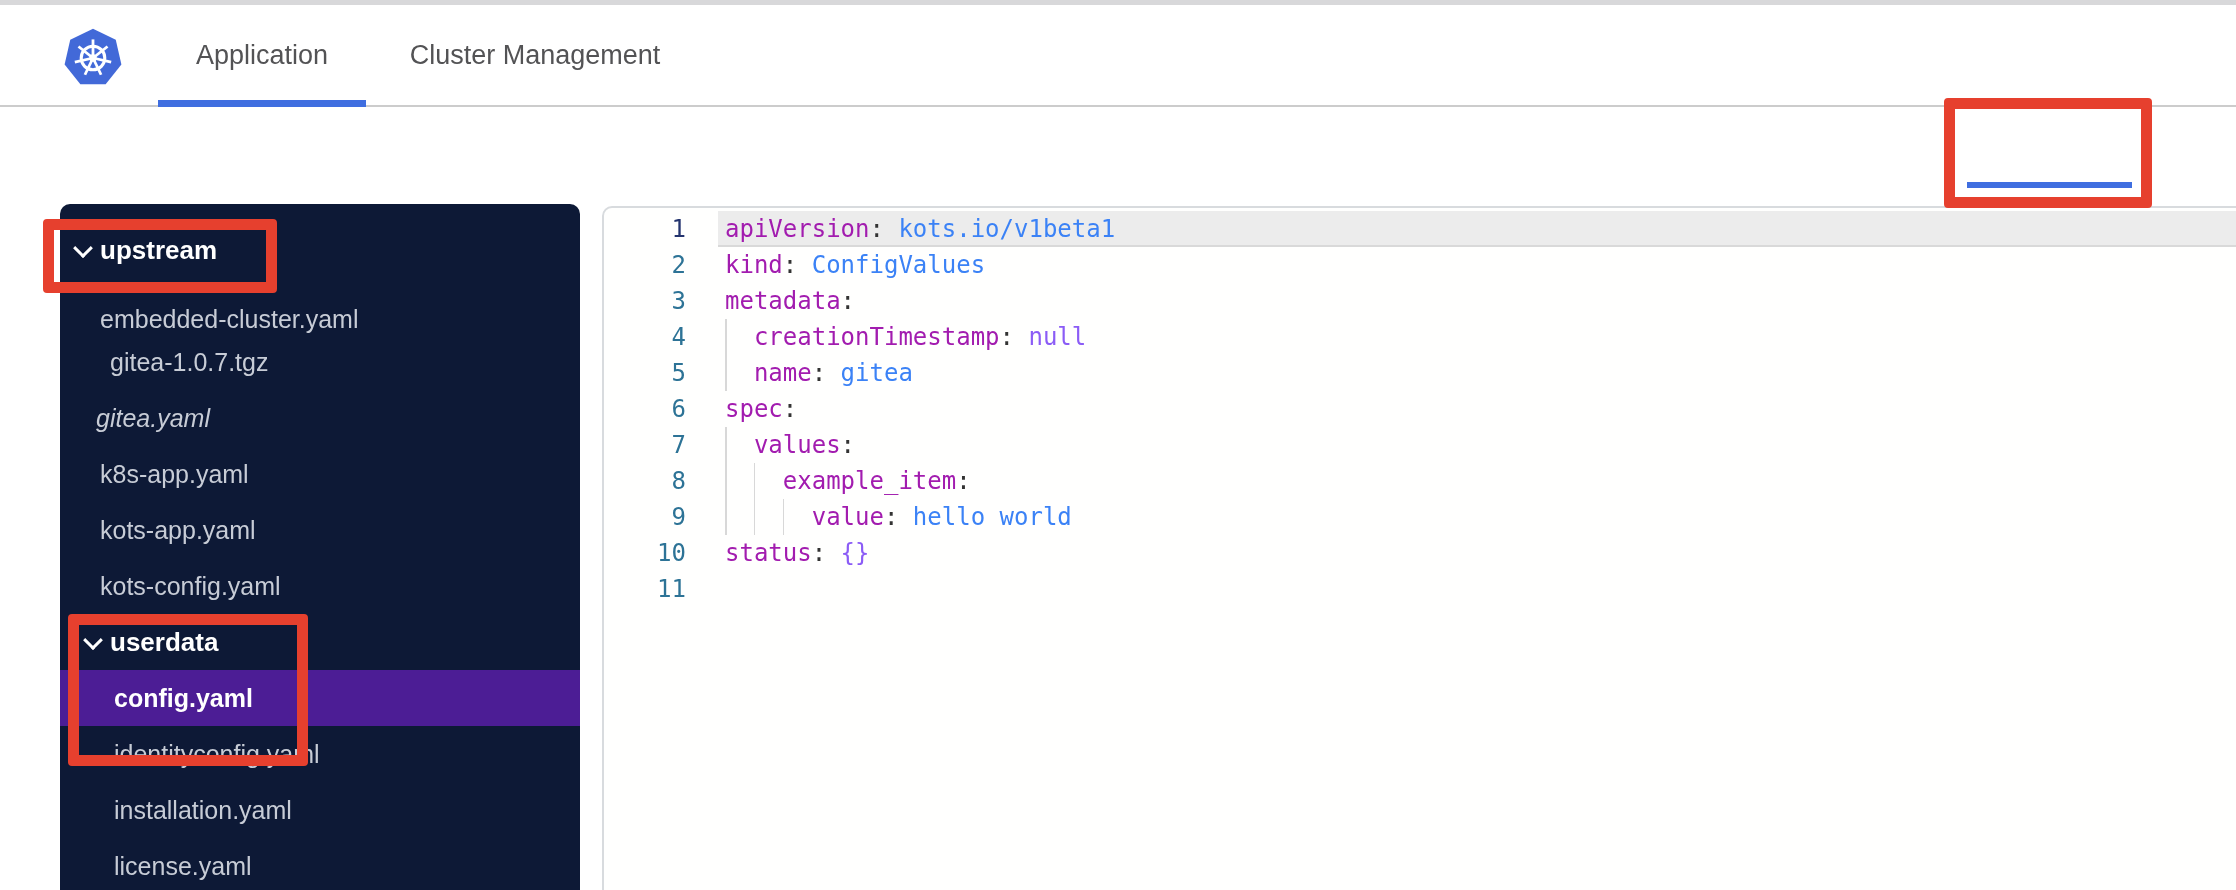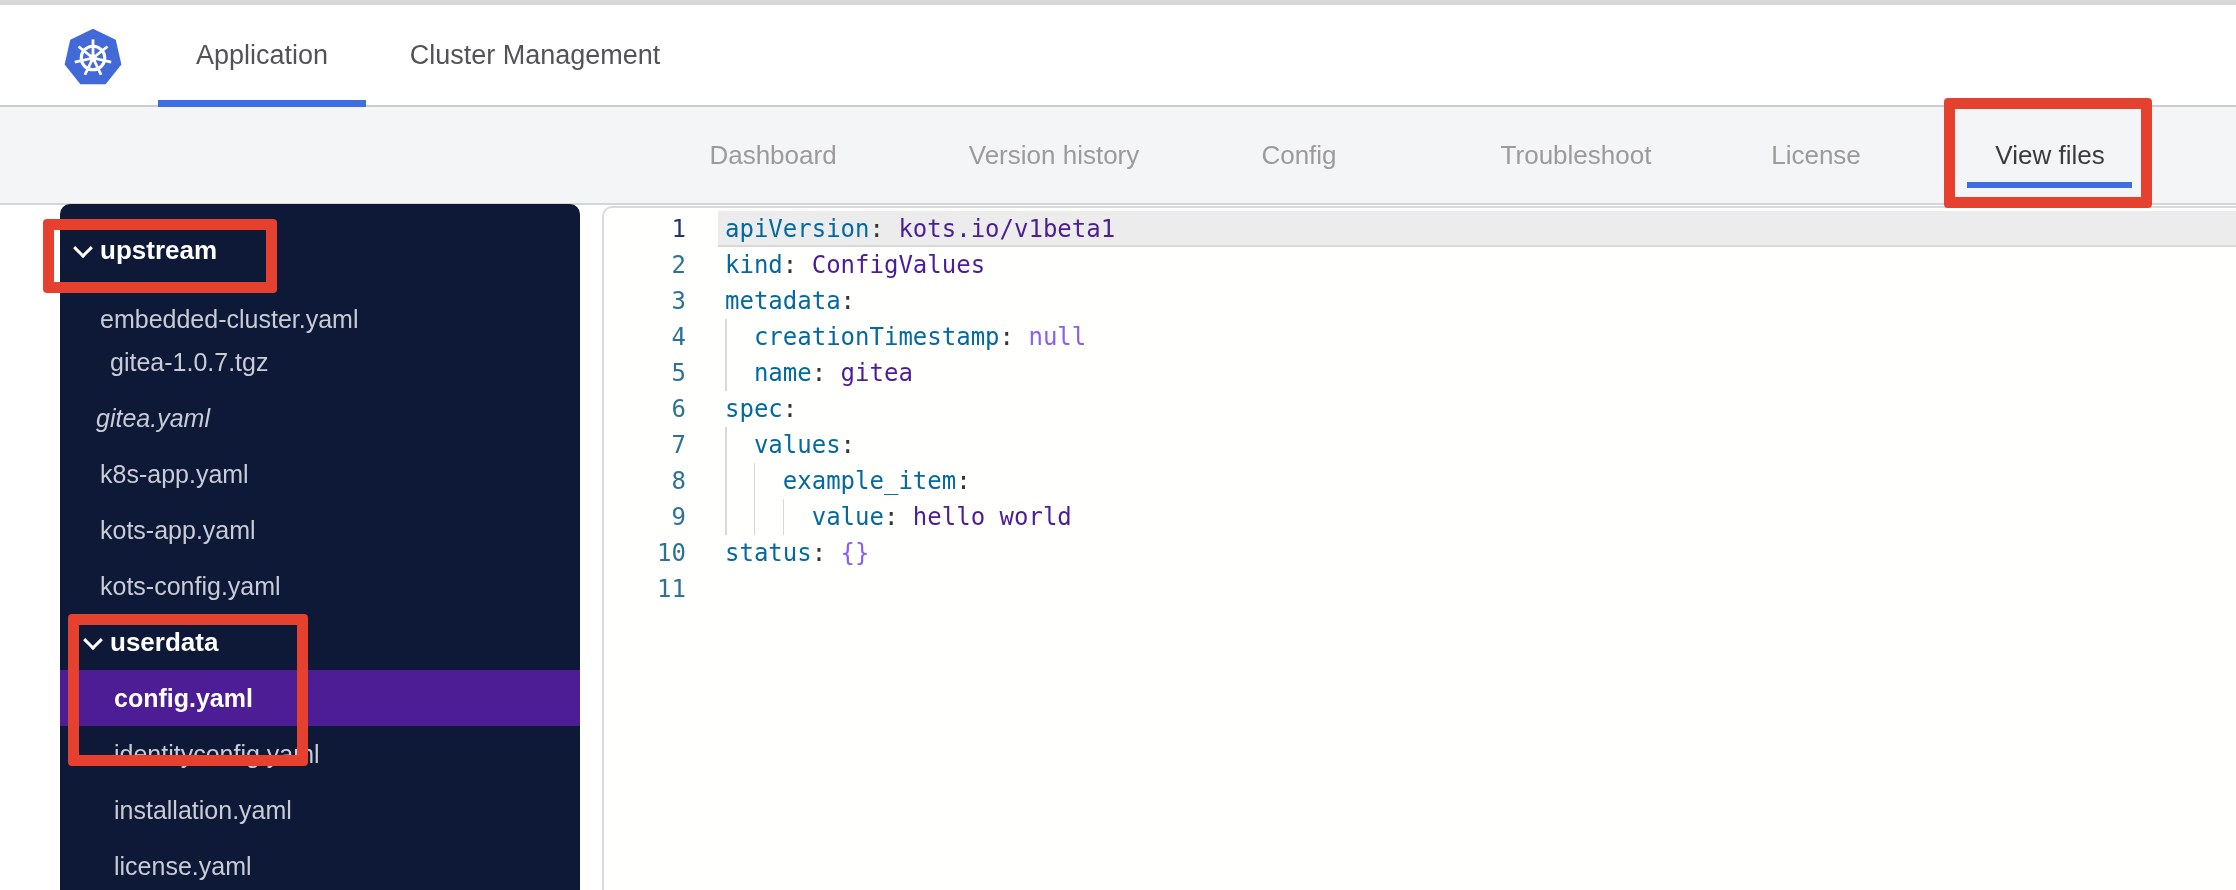--- a/index.html
+++ b/index.html
@@ -36,23 +36,23 @@
   .chev-wrap{position:absolute;top:22px;}
   
   .editor{position:absolute;left:602px;top:206px;right:-2px;bottom:-2px;background:#fffffe;
     border:2px solid #d8dbde;border-radius:10px 0 0 0;box-sizing:border-box;padding-top:3px;}
   .code-line{position:relative;height:36px;line-height:36px;font-family:"DejaVu Sans Mono", monospace;font-size:24px;}
   .gutter{position:absolute;left:0;top:0;width:82px;text-align:right;color:#2d7396;user-select:none;}
   .code-line.active .gutter{color:#24346e;}
   .active-bg{position:absolute;left:114px;right:0;top:0;bottom:0;background:#ececec;border-bottom:2px solid #d9d9d9;box-sizing:border-box;}
   .code-text{position:absolute;left:121px;top:0;white-space:pre;}
   .guide{position:absolute;top:0;bottom:0;width:1.5px;background:#d8d8d8;}
-  .tk-key{color:#0369a1;}
+  .tk-key{color:#a21caf;}
   .tk-punc{color:#333333;}
-  .tk-val{color:#4c1d95;}
+  .tk-val{color:#3b82f6;}
   .tk-kw{color:#8b5cf6;}
   
   .anno{position:absolute;border:11px solid #e6402e;border-radius:4px;box-sizing:border-box;pointer-events:none;}
 </style>
 </head>
 <body>
 
 <div class="canvas">
 
   <div class="window-edge"></div>
@@ -74,40 +74,20 @@
     </svg>
     <div class="header-tab tab-application">
       <span>Application</span>
     </div>
     <div class="header-tab tab-cluster">
       <span>Cluster Management</span>
     </div>
     <div class="header-underline"></div>
   </div>
 
-  <div class="navbar">
-    <div class="nav-tab" style="left:773px">
-        <span>Dashboard</span>
-      </div>
-    <div class="nav-tab" style="left:1054px">
-        <span>Version history</span>
-      </div>
-    <div class="nav-tab" style="left:1299px">
-        <span>Config</span>
-      </div>
-    <div class="nav-tab" style="left:1576px">
-        <span>Troubleshoot</span>
-      </div>
-    <div class="nav-tab" style="left:1816px">
-        <span>License</span>
-      </div>
-    <div class="nav-tab active" style="left:2050px">
-        <span>View files</span>
-      </div>
-  </div>
   <div class="nav-underline"></div>
 
   <div class="sidebar" id="sidebar">
       <div class="tree-row" style="top: 18px;">
         <span class="chev-wrap" style="left: 16px;"><span class="chev"></span></span>
         <span class="tree-label-folder" style="margin-left: 40px;">upstream</span>
       </div>
       <div class="tree-row" style="top: 74px; align-items: flex-end;">
         <span class="tree-label-file" style="margin-left: 40px;">embedded-cluster.yaml</span>
       </div>

